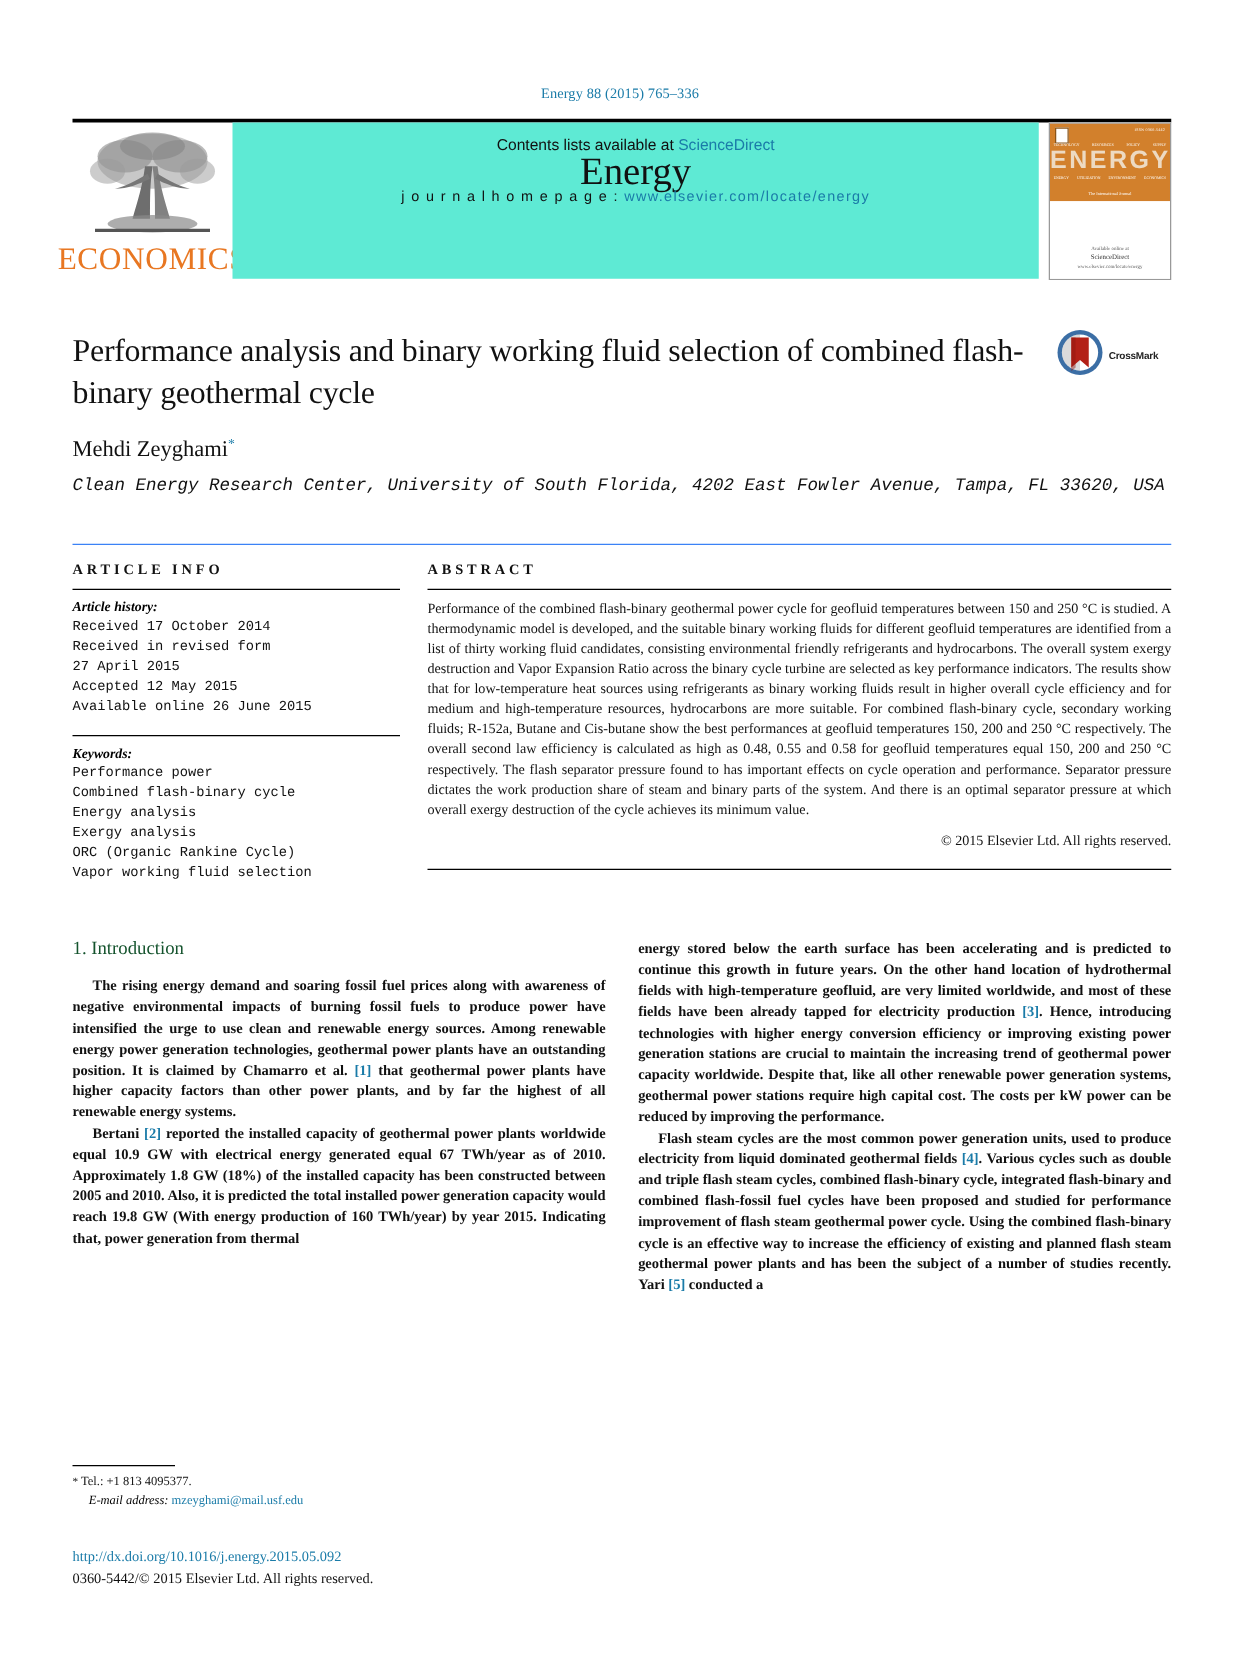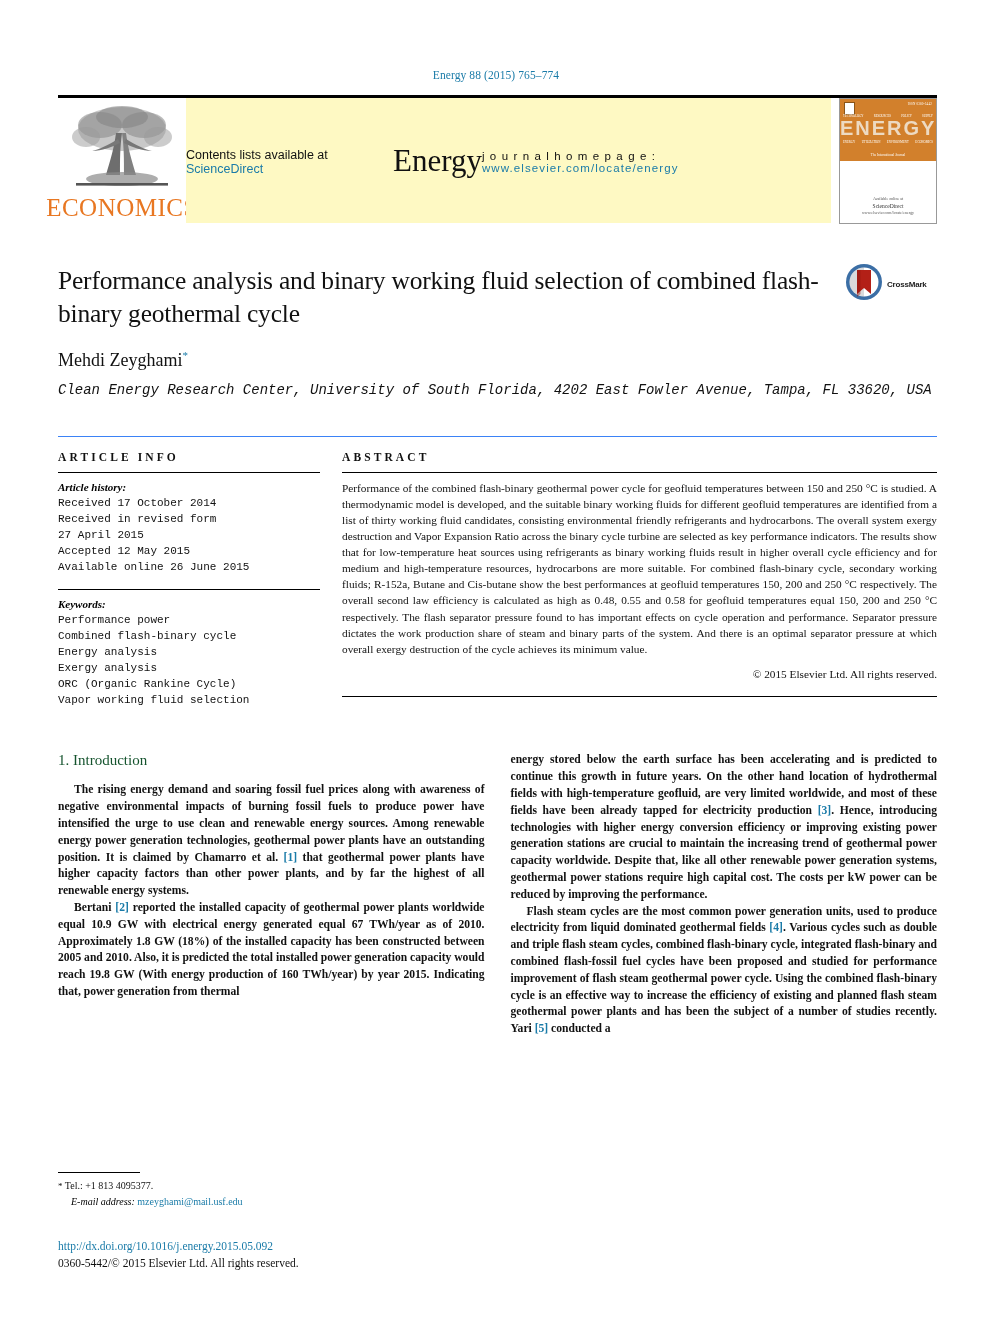--- a/index.html
+++ b/index.html
@@ -58,22 +58,23 @@
     color: #E87722;
     font-size: 25px;
     letter-spacing: .5px;
     line-height: 1;
     margin-top: 0px;
     font-weight: 400;
   }
 
   .banner {
     flex: 1 1 auto;
-    background: #fef9c3;
-    display: flex;
+    background: #5eead4;
+    display: flex;
+    flex-direction: column;
     justify-content: flex-start;
     align-items: center;
     padding: 11px 0 9px 0;
     margin-right: 8px;
   }
   .banner-top {
     font-family: "Liberation Sans", sans-serif;
     font-size: 12.5px;
     color: #111;
   }
@@ -330,21 +331,21 @@
     font-size: 11.5px;
     color: #111;
     line-height: 1.45;
   }
 </style>
 </head>
 <body>
 
 <div class="page">
 
-  <div class="running-head">Energy 88 (2015) 765–774</div>
+  <div class="running-head">Energy 88 (2015) 765–336</div>
 
   <div class="masthead">
 
     <div class="logo-cell">
       <span>
         <svg class="tree-svg" width="104" height="92" viewBox="0 0 104 92" xmlns="http://www.w3.org/2000/svg">
           <g fill="#7a7a7a">
             <ellipse cx="52" cy="26" rx="44" ry="22" fill="#9a9a9a" opacity=".55"></ellipse>
             <ellipse cx="30" cy="22" rx="22" ry="13" fill="#8c8c8c" opacity=".6"></ellipse>
             <ellipse cx="74" cy="22" rx="22" ry="13" fill="#8c8c8c" opacity=".6"></ellipse>

